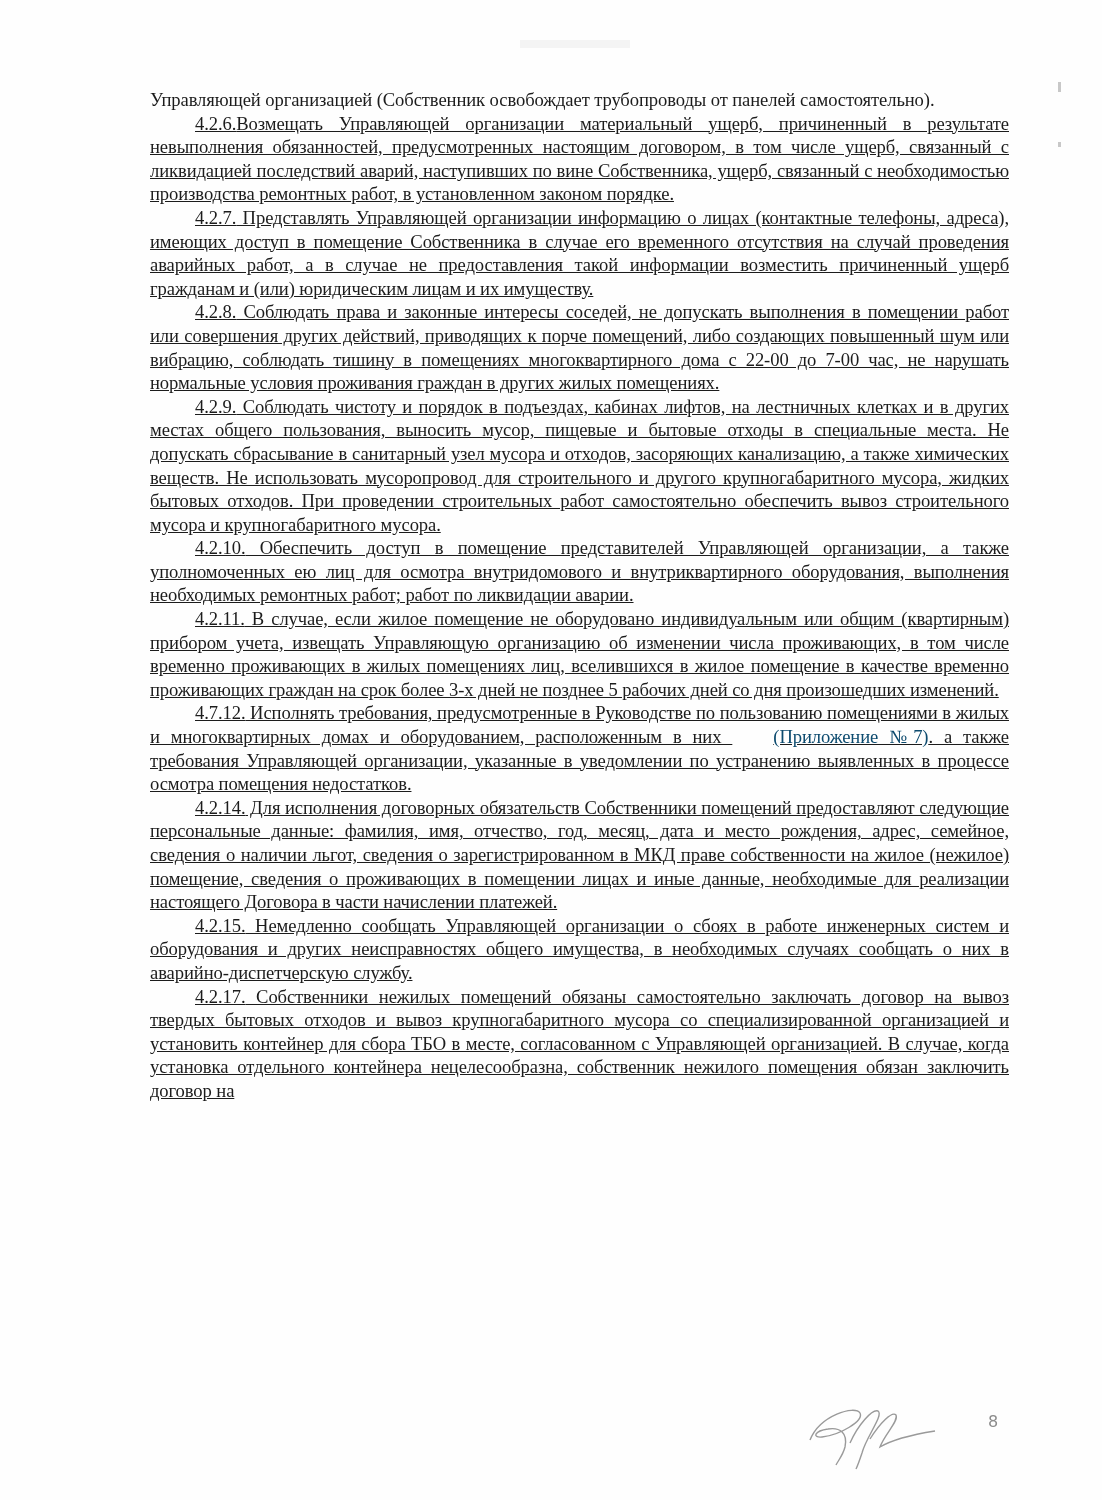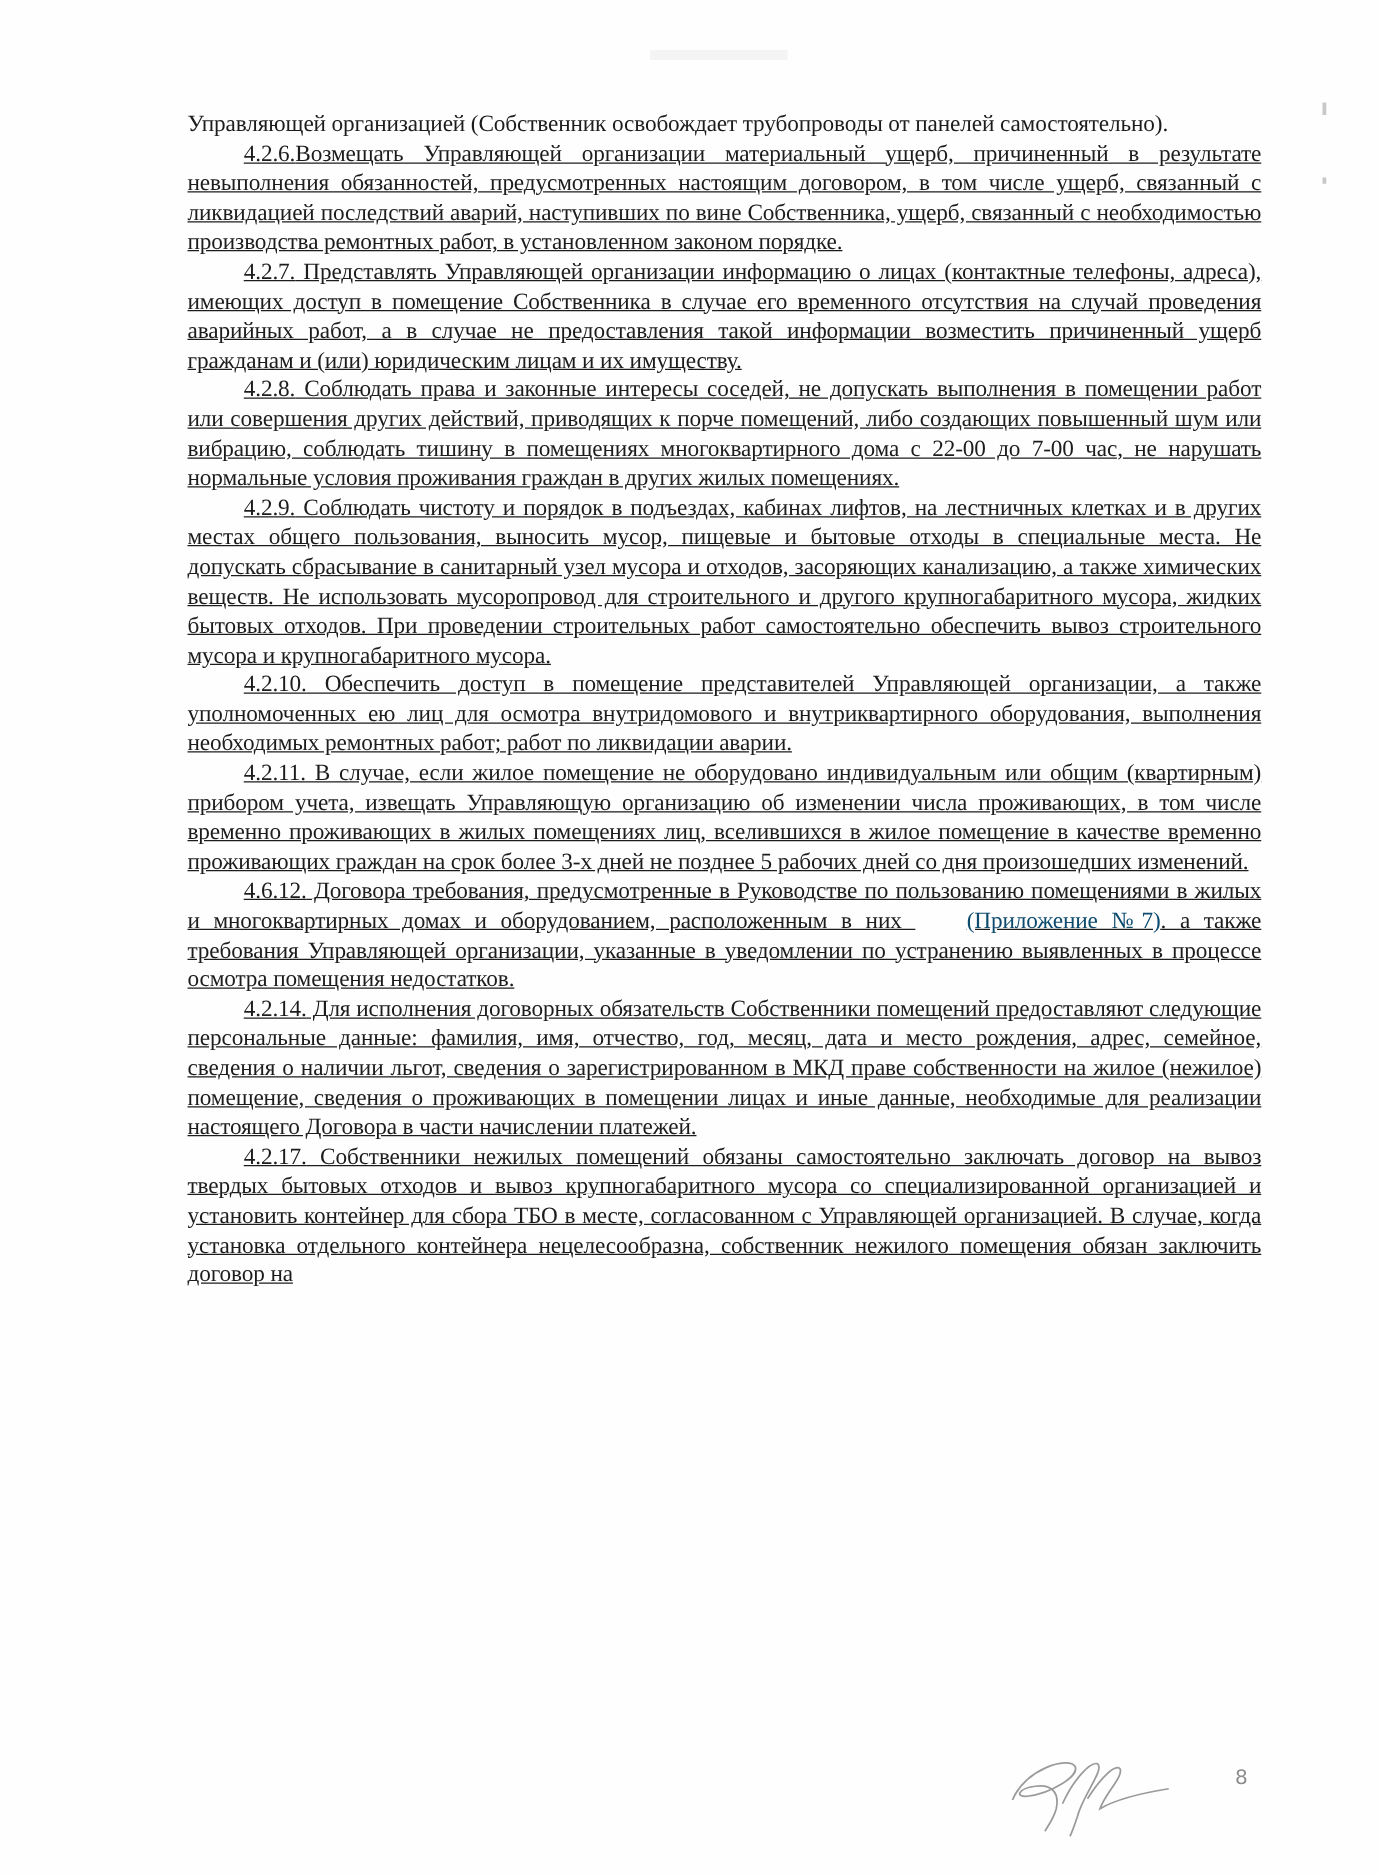--- a/index.html
+++ b/index.html
@@ -44,25 +44,26 @@
     <p class="indent"><span>4.2.7.</span><span> Представлять Управляющей организации информацию о лицах (контактные телефоны, адреса), имеющих доступ в помещение Собственника в случае его временного отсутствия на случай проведения аварийных работ, а в случае не предоставления такой информации возместить причиненный ущерб гражданам и (или) юридическим лицам и их имуществу.</span></p>
 
     <p class="indent"><span>4.2.8.</span><span> Соблюдать права и законные интересы соседей, не допускать выполнения в помещении работ или совершения других действий, приводящих к порче помещений, либо создающих повышенный шум или вибрацию, соблюдать тишину в помещениях многоквартирного дома с 22-00 до 7-00 час, не нарушать нормальные условия проживания граждан в других жилых помещениях.</span></p>
 
     <p class="indent"><span>4.2.9.</span><span> Соблюдать чистоту и порядок в подъездах, кабинах лифтов, на лестничных клетках и в других местах общего пользования, выносить мусор, пищевые и бытовые отходы в специальные места. Не допускать сбрасывание в санитарный узел мусора и отходов, засоряющих канализацию, а также химических веществ. Не использовать мусоропровод для строительного и другого крупногабаритного мусора, жидких бытовых отходов. При проведении строительных работ самостоятельно обеспечить вывоз строительного мусора и крупногабаритного мусора.</span></p>
 
     <p class="indent"><span>4.2.10.</span><span> Обеспечить доступ в помещение представителей Управляющей организации, а также уполномоченных ею лиц для осмотра внутридомового и внутриквартирного оборудования, выполнения необходимых ремонтных работ; работ по ликвидации аварии.</span></p>
 
     <p class="indent"><span>4.2.11.</span><span> В случае, если жилое помещение не оборудовано индивидуальным или общим (квартирным) прибором учета, извещать Управляющую организацию об изменении числа проживающих, в том числе временно проживающих в жилых помещениях лиц, вселившихся в жилое помещение в качестве временно проживающих граждан на срок более 3-х дней не позднее 5 рабочих дней со дня произошедших изменений.</span></p>
 
-    <p class="indent"><span>4.6.12.</span><span> Договора требования, предусмотренные в Руководстве по пользованию помещениями в жилых и многоквартирных домах и оборудованием, расположенным в них </span><span class="faded">(Приложение №7)</span><span>. а также требования Управляющей организации, указанные в уведомлении по устранению выявленных в процессе осмотра помещения недостатков.</span></p>
+    <p class="indent"><span>4.7.12.</span><span> Исполнять требования, предусмотренные в Руководстве по пользованию помещениями в жилых и многоквартирных домах и оборудованием, расположенным в них </span><span class="faded">(Приложение №7)</span><span>. а также требования Управляющей организации, указанные в уведомлении по устранению выявленных в процессе осмотра помещения недостатков.</span></p>
 
 
     <p class="indent"><span>4.2.14.</span><span> Для исполнения договорных обязательств Собственники помещений предоставляют следующие персональные данные: фамилия, имя, отчество, год, месяц, дата и место рождения, адрес, семейное, сведения о наличии льгот, сведения о зарегистрированном в МКД праве собственности на жилое (нежилое) помещение, сведения о проживающих в помещении лицах и иные данные, необходимые для реализации настоящего Договора в части начислении платежей.</span></p>
 
+    <p class="indent"><span>4.2.15.</span><span> Немедленно сообщать Управляющей организации о сбоях в работе инженерных систем и оборудования и других неисправностях общего имущества, в необходимых случаях сообщать о них в аварийно-диспетчерскую службу.</span></p>
 
 
     <p class="indent"><span>4.2.17.</span><span> Собственники нежилых помещений обязаны самостоятельно заключать договор на вывоз твердых бытовых отходов и вывоз крупногабаритного мусора со специализированной организацией и установить контейнер для сбора ТБО в месте, согласованном с Управляющей организацией. В случае, когда установка отдельного контейнера нецелесообразна, собственник нежилого помещения обязан заключить договор на</span></p>
   </div>
 
   <svg class="signature" viewBox="0 0 140 80">
     <path d="M10 45 C 20 20, 55 10, 60 18 C 64 26, 40 40, 22 42 C 12 43, 14 36, 28 34 C 40 32, 48 38, 45 52 C 43 60, 38 66, 36 70" fill="none" stroke="#9a9a9a" stroke-width="1.4"></path>
     <path d="M50 48 C 58 30, 72 14, 78 16 C 84 20, 66 42, 62 58 C 60 64, 58 70, 56 74" fill="none" stroke="#9a9a9a" stroke-width="1.4"></path>
     <path d="M70 44 C 80 28, 92 16, 96 20 C 99 26, 84 40, 80 52 C 90 46, 110 40, 135 36" fill="none" stroke="#9a9a9a" stroke-width="1.4"></path>
   </svg>

